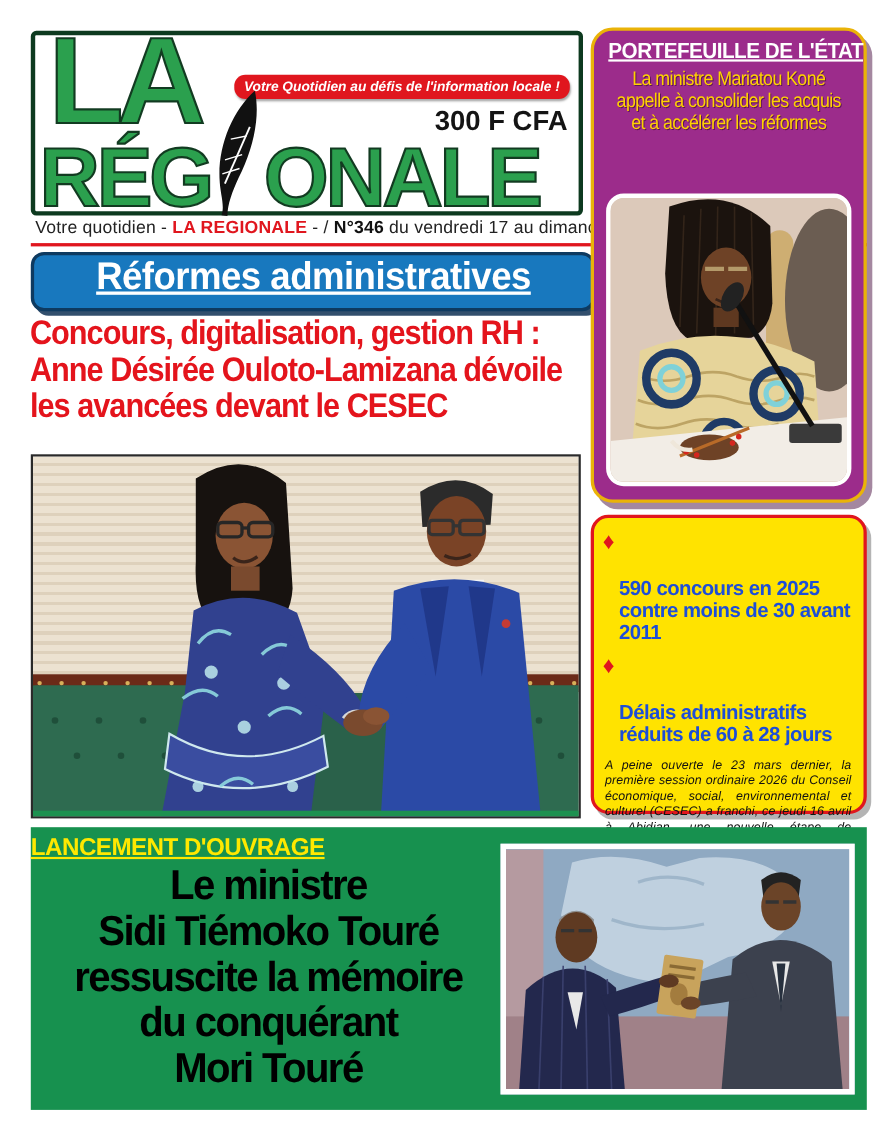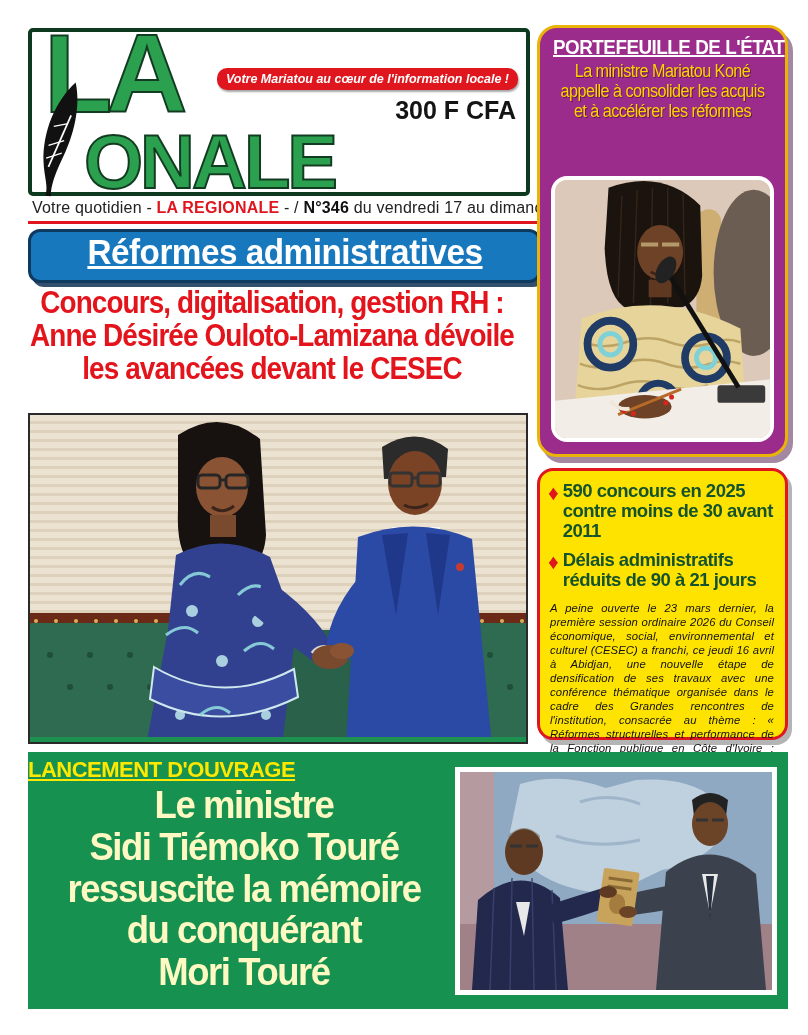--- a/index.html
+++ b/index.html
@@ -47,21 +47,21 @@
     background:#1878be;border:3px solid #0e3a60;border-radius:12px;
     box-shadow:4px 4px 0 rgba(14,48,84,.85);
     display:flex;justify-content:center;
   }
   .kicker-banner span{
     color:#fff;font-weight:bold;font-size:35px;letter-spacing:-.5px;
     text-decoration:underline;transform:scaleX(.95);white-space:nowrap;
   }
   
   .headline{
-    position:absolute;left:0;top:286px;width:544px;text-align:center;
+    position:absolute;left:0;top:286px;width:544px;
     color:#e4141c;font-weight:bold;font-size:31px;line-height:1.07;letter-spacing:-1px;
   }
   .headline div{transform:scaleX(.9);transform-origin:center;white-space:nowrap;}
   
   .main-photo{
     position:absolute;left:28px;top:413px;width:500px;height:331px;box-sizing:border-box;
     border:2px solid #2a2a2a;overflow:hidden;
     background:repeating-linear-gradient(180deg,#ece2d1 0 6px,#ded1bc 6px 9px);
   }
   .main-photo svg{position:absolute;left:0;top:0;}
@@ -83,54 +83,55 @@
     background:#dcc9ba;border:4px solid #fff;border-radius:16px;overflow:hidden;
   }
   
   .yellow-box{
     position:absolute;left:537px;top:468px;width:251px;height:272px;box-sizing:border-box;
     background:#ffe300;border:3px solid #e0161e;border-radius:16px;
     box-shadow:4px 5px 0 rgba(40,40,40,.35);padding:10px 9px 6px 8px;
   }
   .fact{display:flex;margin-bottom:9px;}
   .fact .bullet{color:#e0161e;font-size:21px;line-height:1;margin:1px 4px 0 0;}
-  .fact .fact-text{color:#14532d;font-weight:bold;font-size:18.5px;line-height:1.08;letter-spacing:-.5px;}
+  .fact .fact-text{color:#1d4ed8;font-weight:bold;font-size:18.5px;line-height:1.08;letter-spacing:-.5px;margin-top:44px;}
   .facts-body{
     color:#111;font-style:italic;font-size:11.3px;line-height:1.24;text-align:justify;
     letter-spacing:.1px;padding:2px 2px 0 2px;
   }
   
   .green-panel{
     position:absolute;left:28px;top:752px;width:760px;height:257px;background:#17914f;
   }
   .panel-kicker{
     position:absolute;left:0;top:5px;width:432px;text-align:left;
     color:#ffe800;font-weight:bold;font-size:22px;letter-spacing:-.5px;text-decoration:underline;
   }
   .panel-title{
     position:absolute;left:0;top:33px;width:432px;text-align:center;
-    color:#fef9c3;font-weight:bold;font-size:38px;line-height:1.1;letter-spacing:-1.5px;
+    color:#000000;font-weight:bold;font-size:38px;line-height:1.1;letter-spacing:-1.5px;
   }
   .panel-title div{transform:scaleX(.96);white-space:nowrap;}
   .panel-photo{
     position:absolute;left:427px;top:15px;width:322px;height:228px;box-sizing:border-box;
     border:5px solid #fff;background:#8fa9c2;overflow:hidden;
   }
 </style>
 </head>
 <body>
 
 <div class="page">
 
   <header>
     <div class="masthead-box">
       <div class="logo-la">LA</div>
-      <div class="tagline-badge">Votre Mariatou au cœur de l'information locale !</div>
+      <div class="tagline-badge">Votre Quotidien au défis de l'information locale !</div>
       <div class="price">300 F CFA</div>
       <div class="logo-line2">
+        <span>RÉG</span>
         <span class="quill">
           <svg viewBox="0 0 40 110" width="52" height="118">
             <g transform="rotate(6 20 55)">
               <path d="M29 1 C12 20 3 50 7 78 C9 92 14 100 12 109 L17 109 C16 99 19 88 23 76 C33 50 36 22 29 1 Z" fill="#111"></path>
               <path d="M12 82 L28 32" stroke="#fff" stroke-width="1.6"></path>
               <path d="M10 62 L24 56 M13 44 L26 40 M9 74 L23 68" stroke="#fff" stroke-width="1.2"></path>
             </g>
           </svg>
         </span>
         <span>ONALE</span>
@@ -301,21 +302,21 @@
     </div>
   </aside>
 
   <aside class="yellow-box">
     <div class="fact">
       <span class="bullet">♦</span>
       <span class="fact-text">590 concours en 2025 contre moins de 30 avant 2011</span>
     </div>
     <div class="fact">
       <span class="bullet">♦</span>
-      <span class="fact-text">Délais administratifs réduits de 90 à 21 jours</span>
+      <span class="fact-text">Délais administratifs réduits de 60 à 28 jours</span>
     </div>
     <div class="facts-body">A peine ouverte le 23 mars dernier, la première session ordinaire 2026 du Conseil économique, social, environnemental et culturel (CESEC) a franchi, ce jeudi 16 avril à Abidjan, une nouvelle étape de densification de ses travaux avec une conférence thématique organisée dans le cadre des Grandes rencontres de l'institution, consacrée au thème : « Réformes structurelles et performance de la Fonction publique en Côte d'Ivoire : enjeux, défis et perspectives »...</div>
   </aside>
 
   <section class="green-panel">
     <div class="panel-kicker">LANCEMENT D'OUVRAGE</div>
     <div class="panel-title">
       <div>Le ministre</div>
       <div>Sidi Tiémoko Touré</div>
       <div>ressuscite la mémoire</div>

